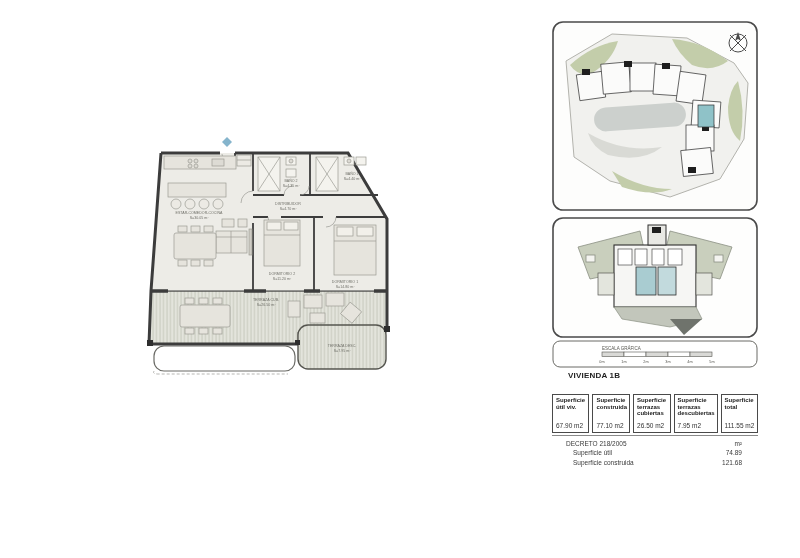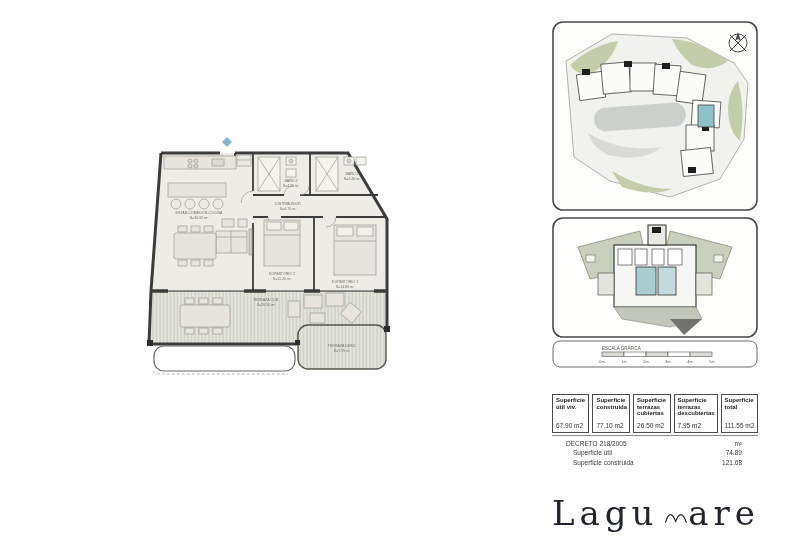--- a/index.html
+++ b/index.html
@@ -259,20 +259,21 @@
       <text x="50" y="23">0m</text>
       <text x="72" y="23">1m</text>
       <text x="94" y="23">2m</text>
       <text x="116" y="23">3m</text>
       <text x="138" y="23">4m</text>
       <text x="160" y="23">5m</text>
     </g>
   </svg>
 
   <div id="title-block" class="abs">
+    <div>VIVIENDA 1B</div>
   </div>
 
   <div id="surface-table" class="abs">
     <div class="s-cell">
       <div class="hd">Superficie útil viv.</div>
       <div class="vl">67.90 m2</div>
     </div>
     <div class="s-cell">
       <div class="hd">Superficie construida</div>
       <div class="vl">77.10 m2</div>
@@ -300,21 +301,14 @@
     <div class="d-row">
       <span class="d-ind">Superficie útil</span>
       <span>74.89</span>
     </div>
     <div class="d-row">
       <span class="d-ind">Superficie construida</span>
       <span>121.68</span>
     </div>
   </div>
 
-  <div id="logo" class="abs">
-    <span>Lagu</span>
-    <svg width="46" height="24" viewBox="0 0 46 24">
-      <path d="M3,22 C9,3 16,3 22.5,21 M22.5,21 C29,3 36,3 43,22" fill="none" stroke="#23252e" stroke-width="2.4" stroke-linecap="round"></path>
-    </svg>
-    <span>are</span>
-  </div>
 
 </div>
 
 </body></html>

